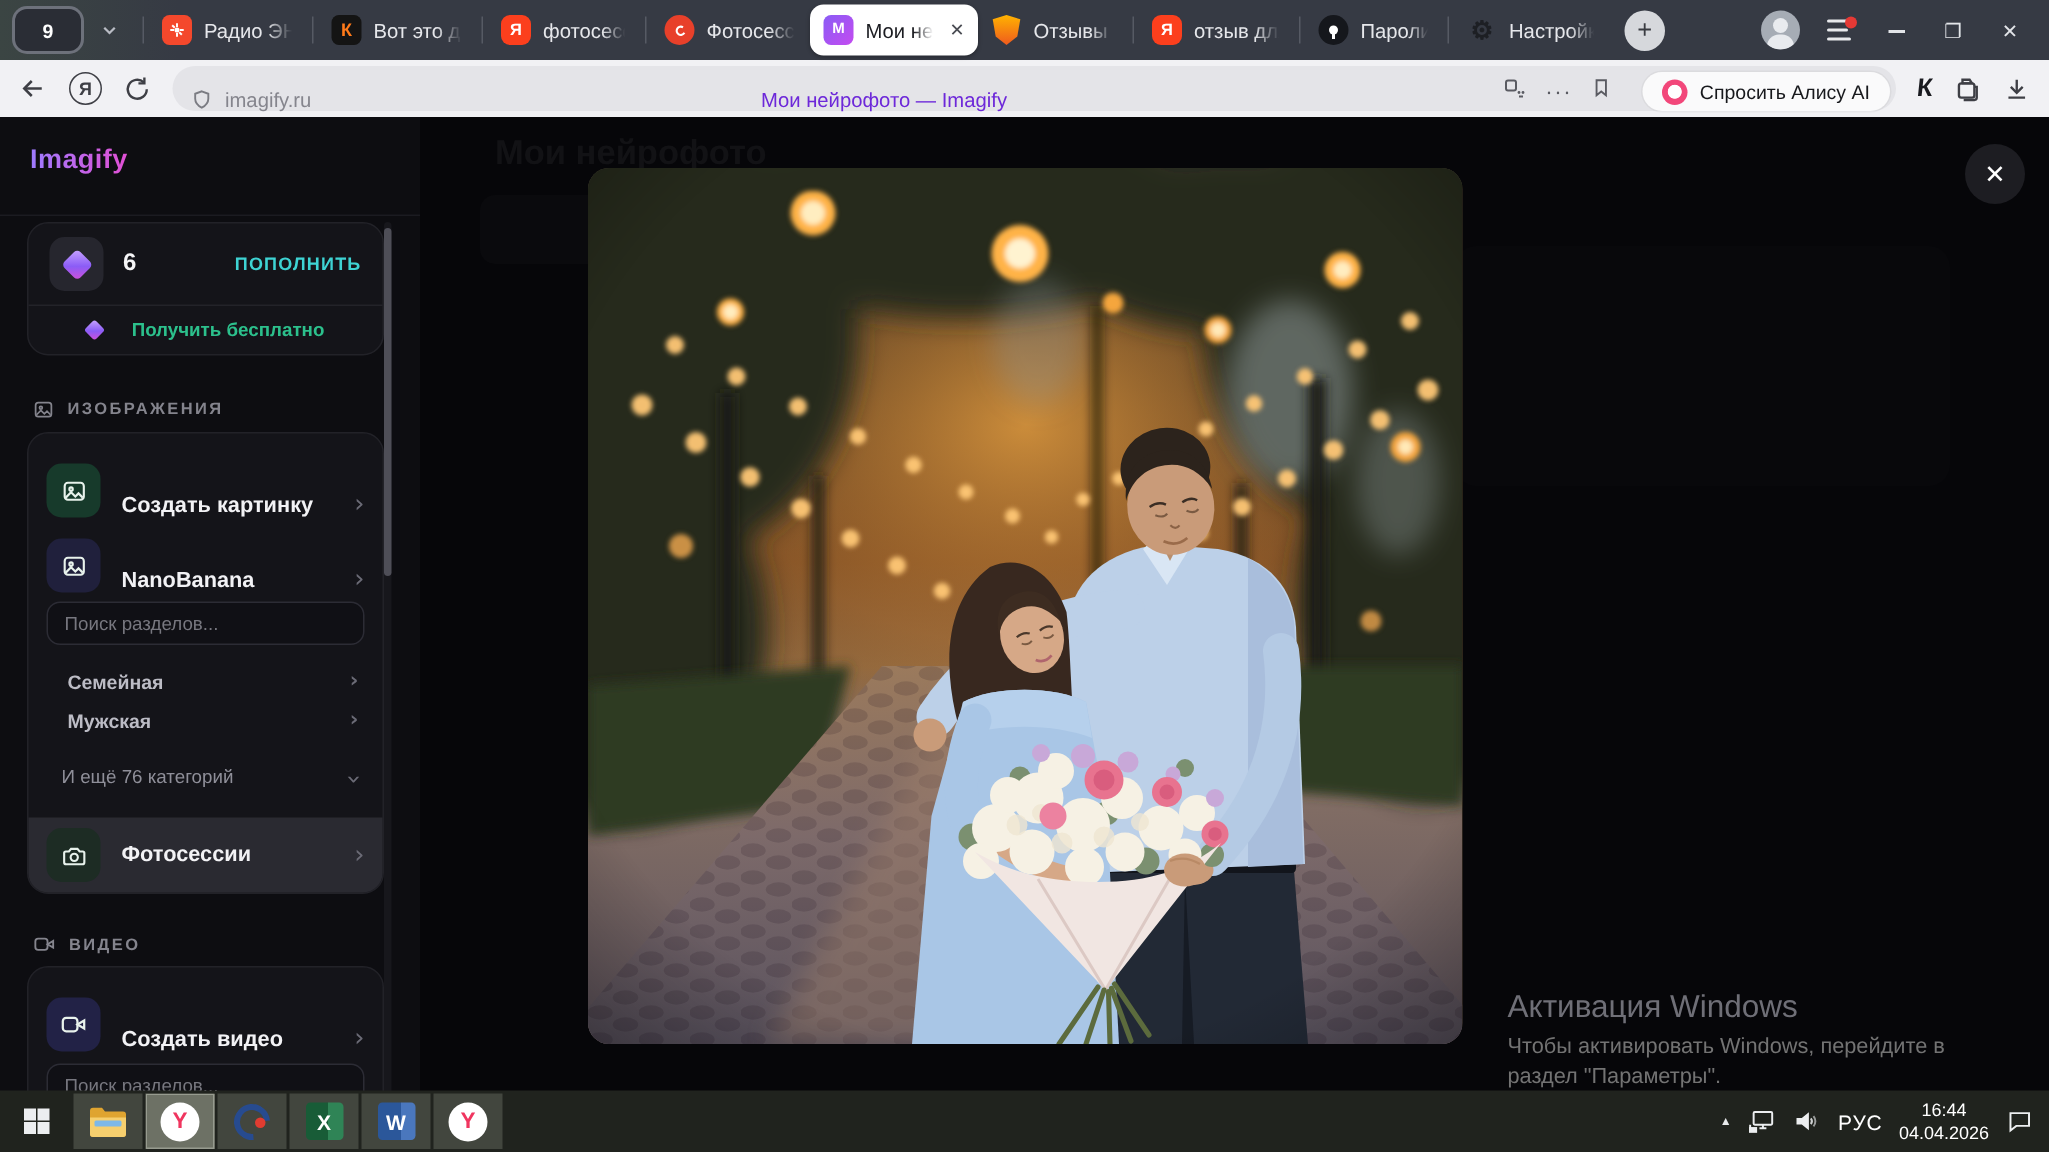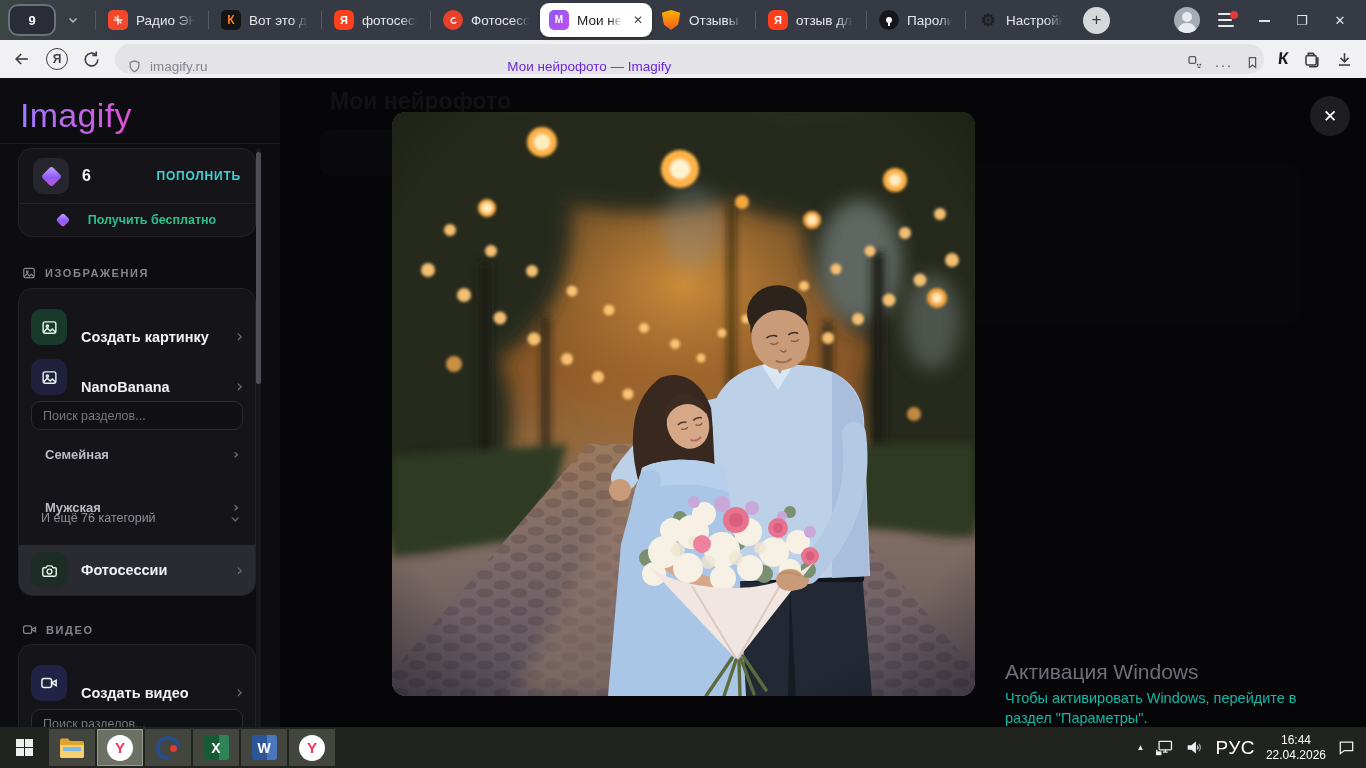--- a/index.html
+++ b/index.html
@@ -48,21 +48,21 @@
   .pagetitle{position:absolute;left:100px;right:300px;text-align:center;color:#6d28d9;font-size:13.5px;pointer-events:none}
   .pill-ics{margin-left:auto;display:flex;align-items:center;gap:12px;color:#5a5b62}
   .dots{font-size:15px;letter-spacing:1px;color:#5a5b62}
   .alice{height:26px;background:#fafafb;border-radius:13px;display:flex;align-items:center;gap:8px;padding:0 13px;font-size:13px;color:#17181c;margin-left:8px;box-shadow:0 0 0 1px rgba(0,0,0,.04)}
   .alice-ic{width:17px;height:17px;border-radius:50%;background:radial-gradient(circle at 50% 48%,#fff 0 4.4px,#f2477a 4.9px)}
   .kino{font-weight:800;font-size:17px;color:#191a1f;transform:skewX(-6deg)}
 
   
   .sidebar{position:absolute;top:78px;left:0;width:280px;bottom:0;background:#0d0d11;z-index:10}
   .sb-head{position:absolute;top:0;left:0;right:0;height:66px;border-bottom:1px solid #1b1b21}
-  .logo{position:absolute;left:20px;top:18px;font-size:34px;font-weight:normal;letter-spacing:.3px;background:linear-gradient(90deg,#9d7bff,#e24fd4);-webkit-background-clip:text;background-clip:text;color:transparent}
+  .logo{position:absolute;left:20px;top:18px;font-size:18px;font-weight:bold;letter-spacing:.3px;background:linear-gradient(90deg,#9d7bff,#e24fd4);-webkit-background-clip:text;background-clip:text;color:transparent}
   .sb-scroll{position:absolute;top:70px;bottom:4px;left:256px;width:5px;border-radius:3px;background:#17171c}
   .sb-thumb{position:absolute;top:4px;left:0;width:5px;height:232px;border-radius:3px;background:#4e4e57}
   .card{position:absolute;left:18px;width:238px;background:#141419;border:1px solid #222228;border-radius:14px}
   .balance{top:70px;height:89px}
   .bal-row1{position:absolute;top:0;left:0;right:0;height:55px;display:flex;align-items:center;padding:0 14px;border-bottom:1px solid #232329}
   .gembox{width:36px;height:36px;border-radius:10px;background:#26262e;display:flex;align-items:center;justify-content:center}
   .gem{width:15px;height:15px;border-radius:3px;background:linear-gradient(135deg,#c9a6ff,#8b5cf6 55%,#d24fd8);transform:rotate(45deg)}
   .gem.small{width:10px;height:10px;border-radius:2px}
   .bal-val{color:#f5f5f7;font-weight:bold;font-size:16px;margin-left:13px}
   .topup{margin-left:auto;color:#3ed3d3;font-size:12px;font-weight:bold;letter-spacing:.8px}
@@ -86,40 +86,40 @@
 
   
   .main{position:absolute;left:280px;top:78px;right:0;bottom:0;background:#060609}
   .ghost-h{position:absolute;left:50px;top:10px;font-size:23px;font-weight:bold;color:rgba(255,255,255,.05)}
   .ghost-b{position:absolute;left:40px;top:52px;width:300px;height:46px;background:rgba(255,255,255,.018);border-radius:10px}
   .ghost-c{position:absolute;right:66px;top:86px;width:330px;height:160px;background:rgba(255,255,255,.012);border-radius:14px}
   .photo{position:absolute;left:112px;top:34px;width:583px;height:584px;border-radius:14px;overflow:hidden;background:#3a2c1e}
   .closebtn{position:absolute;right:16px;top:18px;width:40px;height:40px;border-radius:50%;background:#1d1d22;color:#fff;font-size:17px;display:flex;align-items:center;justify-content:center;cursor:pointer}
   .wm{position:absolute;left:725px;top:582px;color:#6e6e76}
   .wm-title{font-size:21px;font-family:"Liberation Sans",sans-serif;color:#6f6f77}
-  .wm-body{margin-top:5px;font-size:14.5px;line-height:1.35;color:#14b8a6}
+  .wm-body{margin-top:5px;font-size:14.5px;line-height:1.35;color:#737373}
 
   
   .taskbar{position:absolute;left:0;right:0;bottom:0;height:41px;background:#20231e;display:flex;align-items:center;z-index:40}
   .start{width:48px;height:41px;display:flex;align-items:center;justify-content:center}
   .winlogo{display:grid;grid-template-columns:8px 8px;grid-template-rows:8px 8px;gap:1px}
   .winlogo b{background:#eceef0}
   .app{width:46px;height:37px;margin:0 1px;display:flex;align-items:center;justify-content:center}
   .app.open{background:#42463e}
   .app.front{background:#6d7165;box-shadow:inset 0 0 0 1px #979b8f}
   .ycirc{width:26px;height:26px;border-radius:50%;background:#fff;display:flex;align-items:center;justify-content:center;font-weight:800;font-size:15px;color:#f0355f}
   .cico{position:relative;width:26px;height:26px}
   .cico i{position:absolute;inset:1px;border-radius:50%;border:4.5px solid #274b8f;border-right-color:transparent;transform:rotate(40deg)}
   .cico b{position:absolute;right:4px;top:10px;width:7px;height:7px;border-radius:50%;background:#e03c31}
   .office{width:25px;height:25px;border-radius:3px;color:#fff;font-weight:bold;font-size:14px;display:flex;align-items:center;justify-content:center}
   .xl{background:linear-gradient(90deg,#185c37 0 60%,#2f8456 60%)}
   .wd{background:linear-gradient(90deg,#2b579a 0 60%,#4a77bd 60%)}
   .tray{margin-left:auto;display:flex;align-items:center;gap:11px;padding-right:10px;color:#fff}
   .caret{color:#e8eaec;font-size:8px}
-  .lang{font-size:19px;letter-spacing:.5px}
+  .lang{font-size:14px;letter-spacing:.5px}
   .clock{text-align:center;line-height:1.25;font-size:12px}
   .tray-ic{display:flex;align-items:center;color:#eceef0}
 </style>
 </head>
 <body>
 
 <div class="screen">
 
   <header class="tabbar">
     <div class="tabcount">
@@ -248,20 +248,24 @@
               <circle cx="16" cy="16" r="1.4" fill="currentColor" stroke="none"></circle>
               <circle cx="20" cy="16" r="1.4" fill="currentColor" stroke="none"></circle>
               <path d="M16 20h4"></path>
             </svg>
         </span>
         <span class="dots">···</span>
         <span>
           <svg width="15" height="15" viewBox="0 0 24 24" fill="none" stroke="currentColor" stroke-width="2">
               <path d="M7 4h10v16l-5-4-5 4z"></path>
             </svg>
+        </span>
+        <span class="alice">
+          <span class="alice-ic"></span>
+          <span>Спросить Алису AI</span>
         </span>
       </div>
     </div>
 
     <span class="kino">К</span>
     <span class="tool-ic">
       <svg width="19" height="19" viewBox="0 0 24 24" fill="none" stroke="currentColor" stroke-width="2">
           <path d="M8 4h6l2 3h-8z"></path>
           <rect x="5" y="7" width="13" height="12" rx="2"></rect>
           <path d="M18 10h2v9a2 2 0 0 1-2 2h-9"></path>
@@ -331,21 +335,21 @@
             </svg>
         </span>
         <span class="row-label">NanoBanana</span>
         <span class="chev">›</span>
       </div>
       <input class="search" style="top: 112px;" placeholder="Поиск разделов...">
       <div class="catrow" style="top:150px">
         <span>Семейная</span>
         <span class="chev" style="font-size:14px">›</span>
       </div>
-      <div class="catrow" style="top:203px">
+      <div class="catrow" style="top:176px">
         <span>Мужская</span>
         <span class="chev" style="font-size:14px">›</span>
       </div>
       <div class="morerow" style="top:222px">
         <span>И ещё 76 категорий</span>
         <span class="chev down">›</span>
       </div>
       <div class="hl-row">
         <span class="rowbox bx-cam">
           <svg width="17" height="17" viewBox="0 0 24 24" fill="none" stroke="currentColor" stroke-width="2">
@@ -692,21 +696,21 @@
       <span class="tray-ic">
         <svg width="19" height="17" viewBox="0 0 24 22" fill="none" stroke="#eceef0" stroke-width="1.7">
             <path d="M4 9v4h4l5 4V5L8 9z" fill="#eceef0"></path>
             <path d="M15.5 8.5a4 4 0 0 1 0 5" opacity=".85"></path>
             <path d="M17.8 6.5a7 7 0 0 1 0 9" opacity=".6"></path>
           </svg>
       </span>
       <span class="lang">РУС</span>
       <span class="clock">
         <div>16:44</div>
-        <div>22.04.2026</div>
+        <div>04.04.2026</div>
       </span>
       <span class="tray-ic">
         <svg width="19" height="17" viewBox="0 0 24 22" fill="none" stroke="#eceef0" stroke-width="1.7">
             <path d="M4 4h16v11H9l-5 4z"></path>
           </svg>
       </span>
     </div>
   </footer>
 
 </div>

